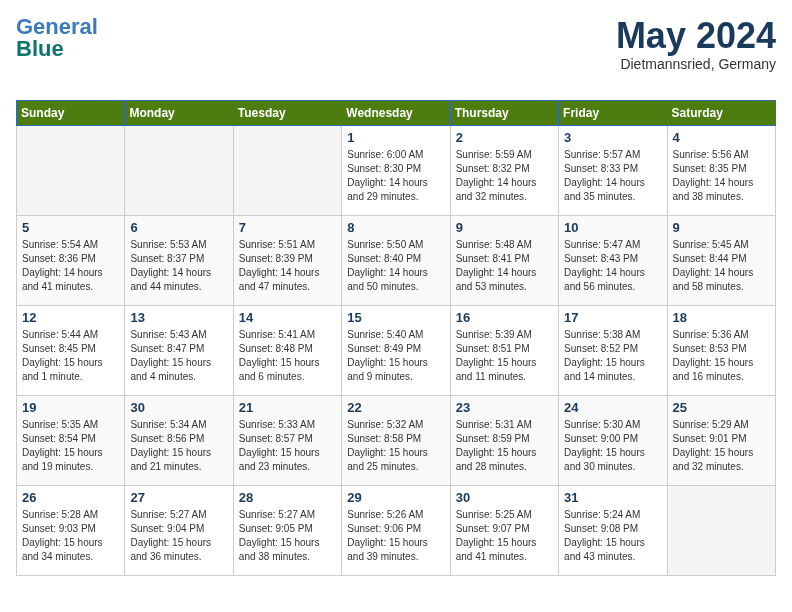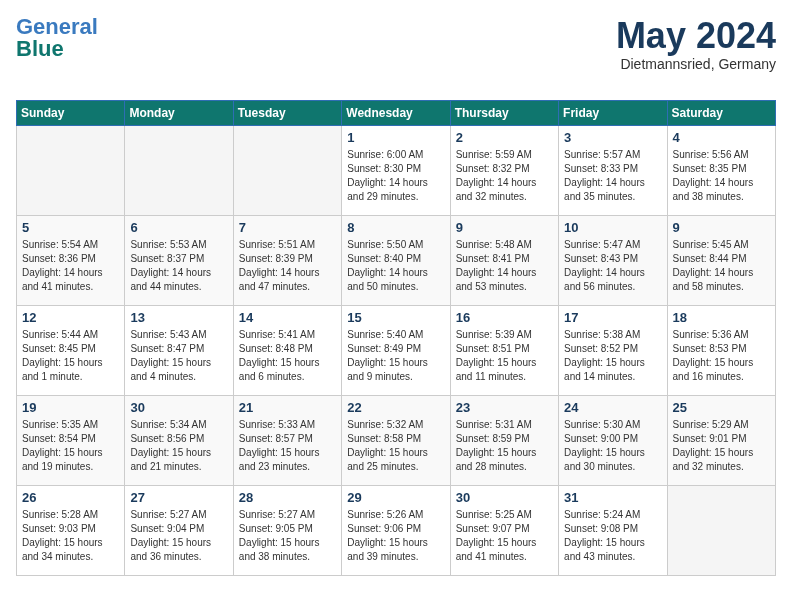--- a/index.html
+++ b/index.html
@@ -42,21 +42,21 @@
     .location {
       font-size: 14px;
       color: #333;
     }
     table {
       width: 100%;
       border-collapse: collapse;
       table-layout: fixed;
     }
     th {
-      background-color: #0f766e;
+      background-color: #4d7c0f;
       color: #fff;
       font-size: 12px;
       padding: 5px 4px;
       text-align: left;
       border: 1px solid #2e6db4;
     }
     td {
       border: 1px solid #ccc;
       vertical-align: top;
       padding: 4px 5px;

